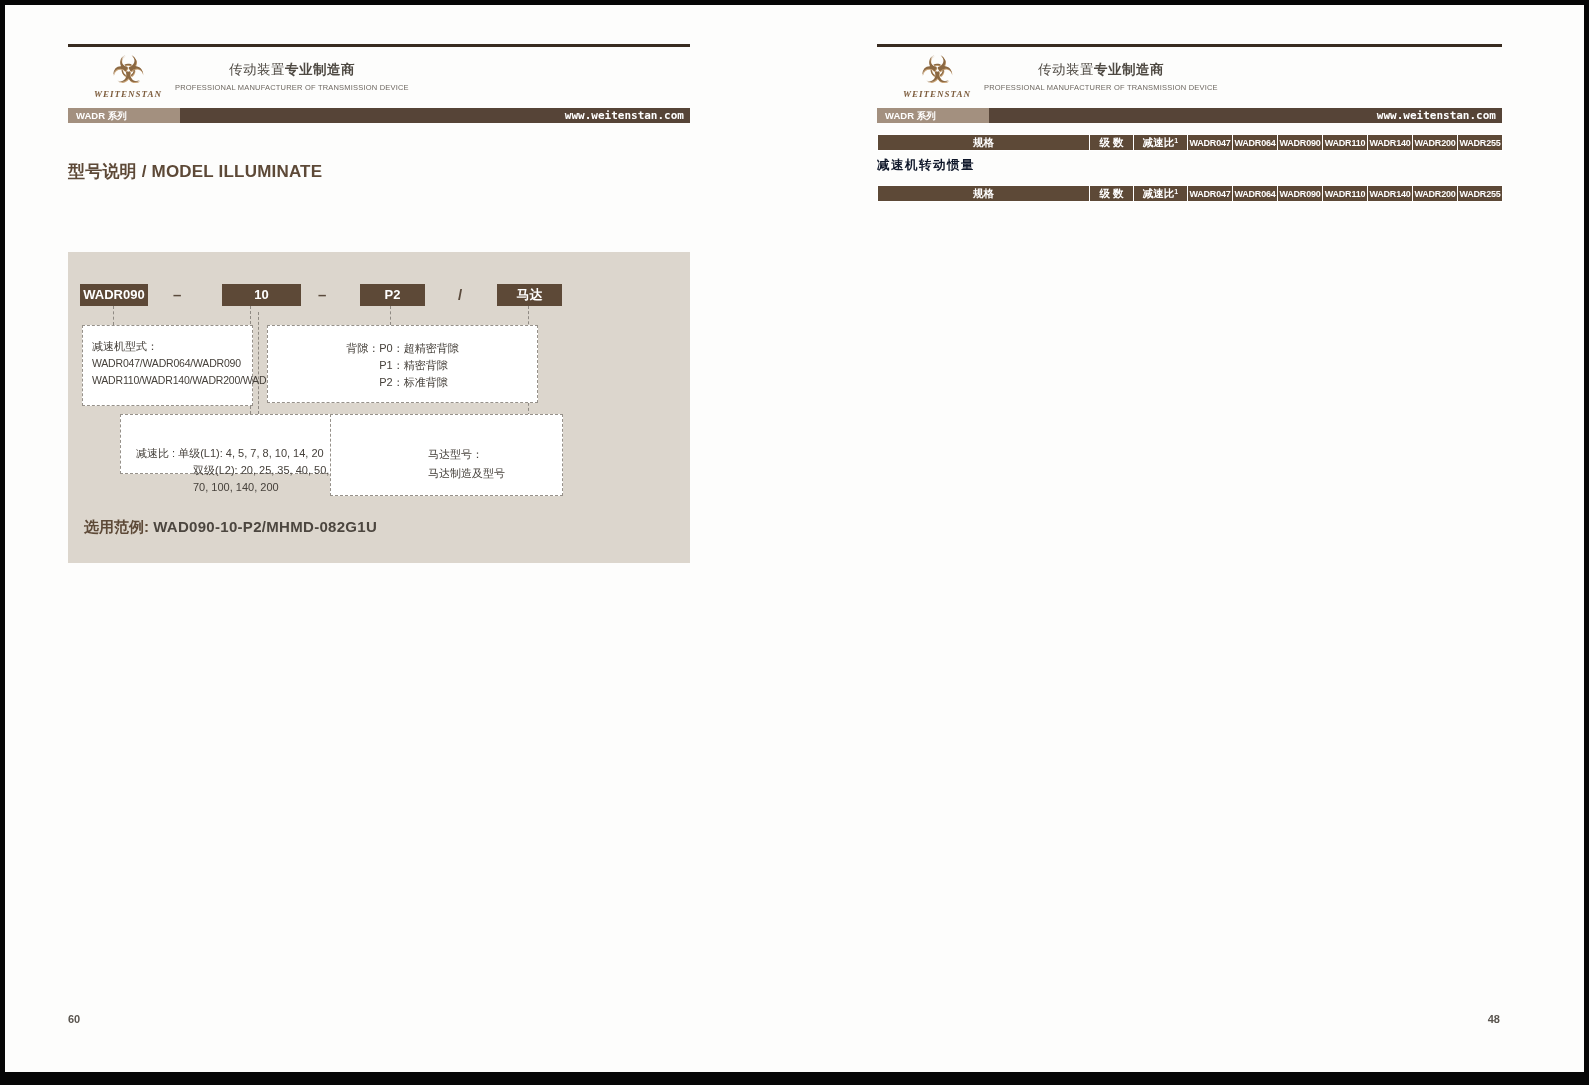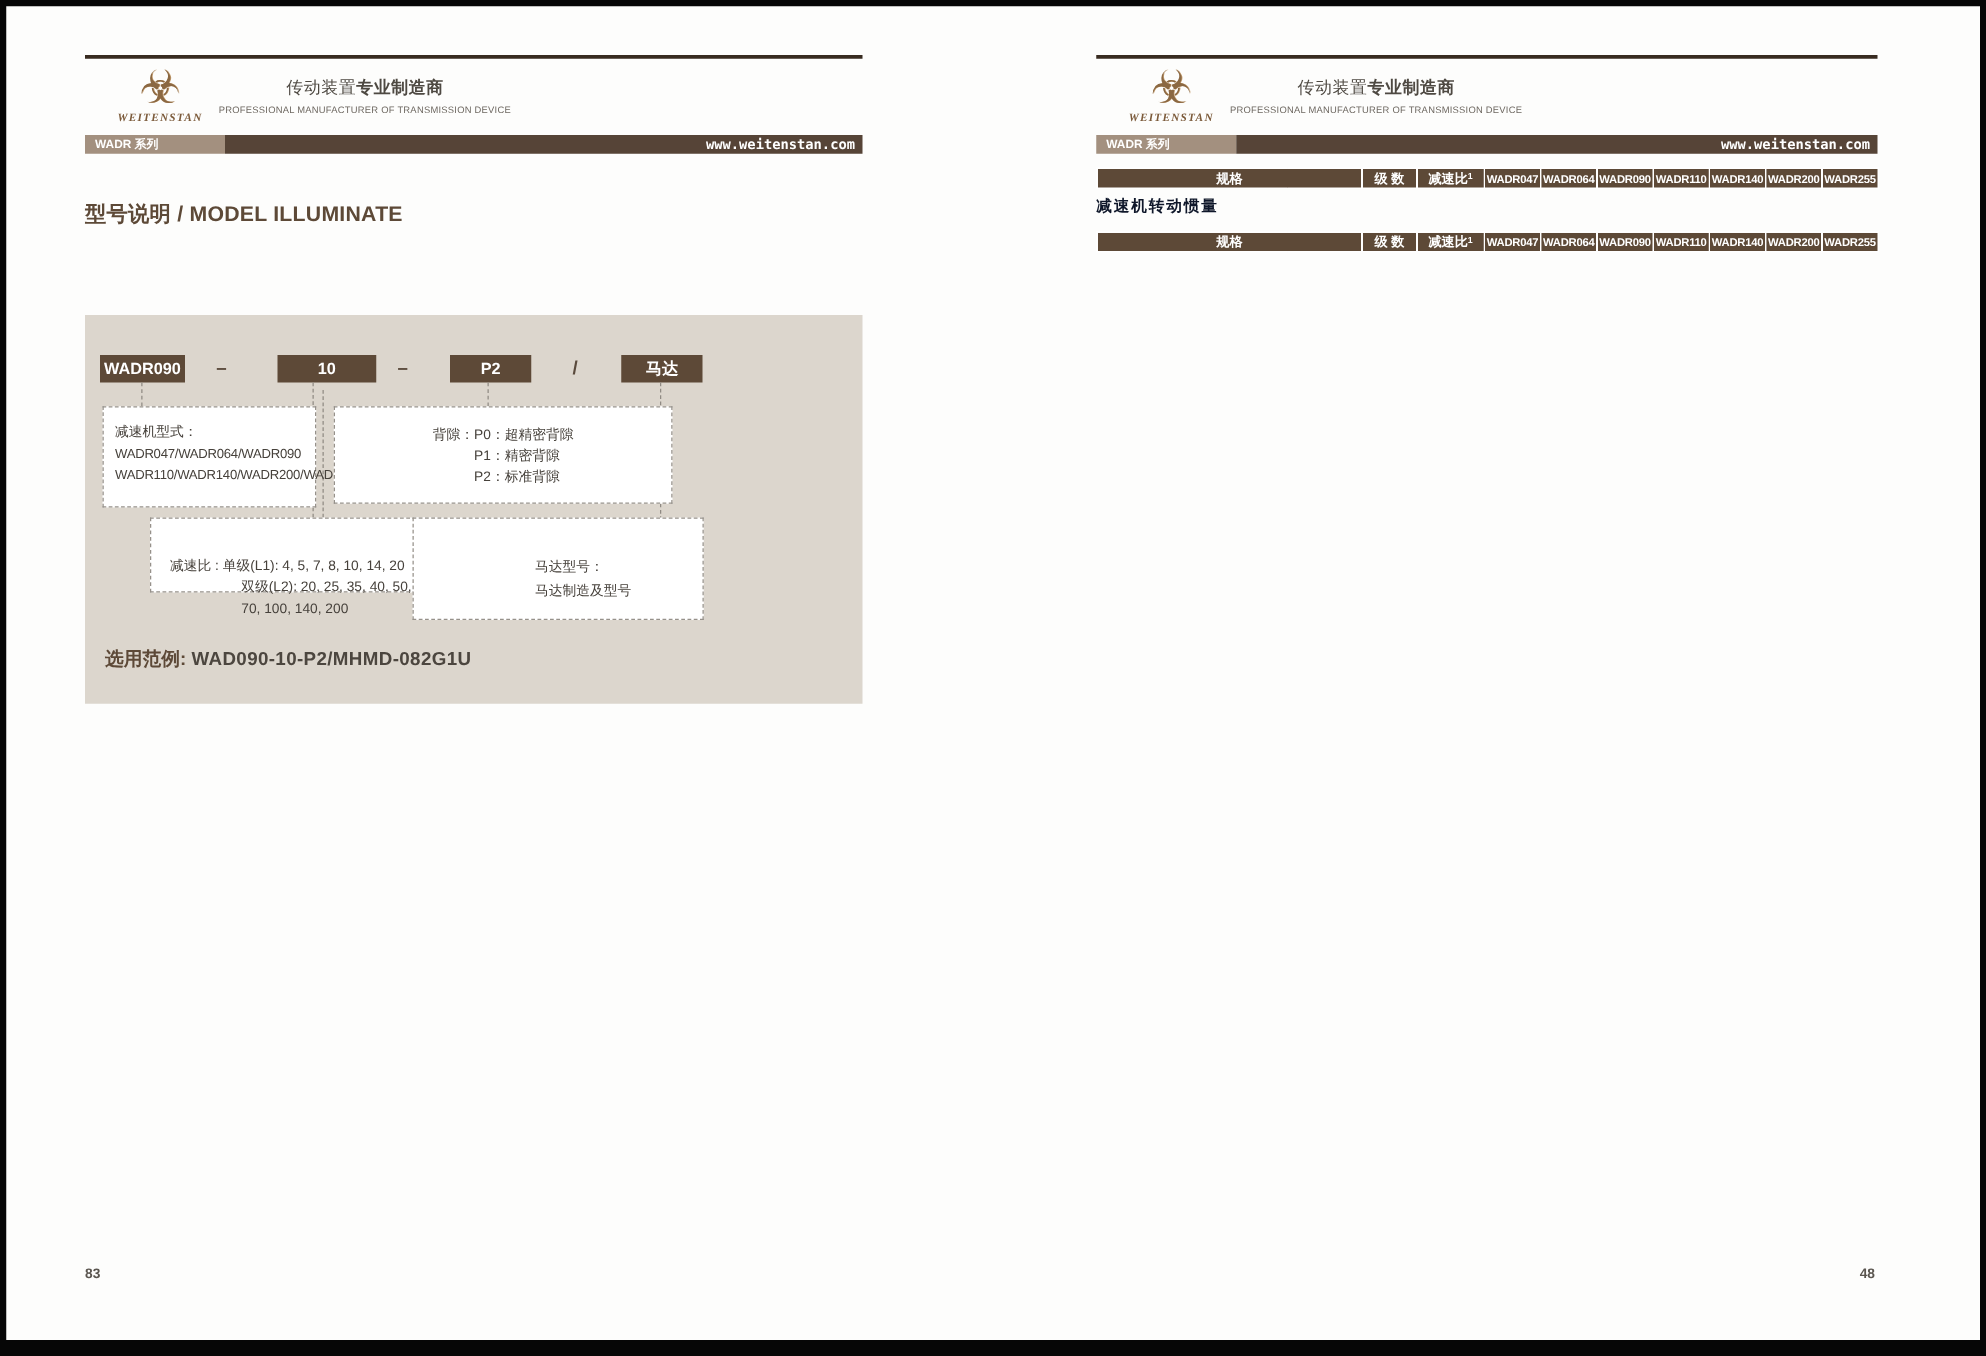--- a/index.html
+++ b/index.html
@@ -224,16 +224,16 @@
                 <th class="h-model">WADR200</th>
                 <th class="h-model">WADR255</th>
               </tr>
             </thead>
             <tbody></tbody>
           </table>
         </div>
 
     </div>
 
-    <div class="page-num pn-left">83</div>
+    <div class="page-num pn-left">60</div>
     <div class="page-num pn-right">48</div>
   </div>
 </div>
 
 </body></html>

